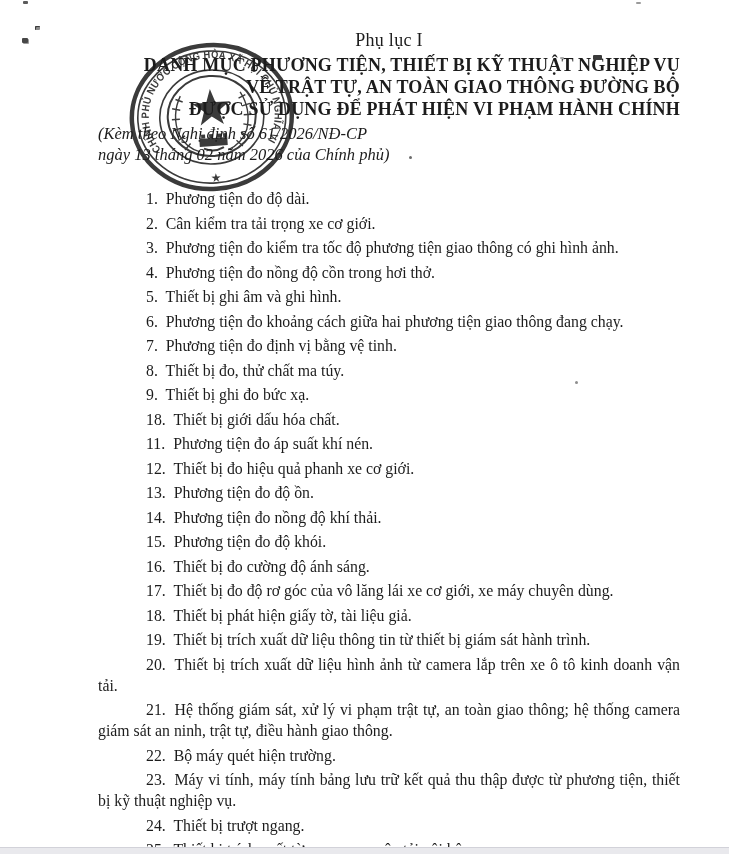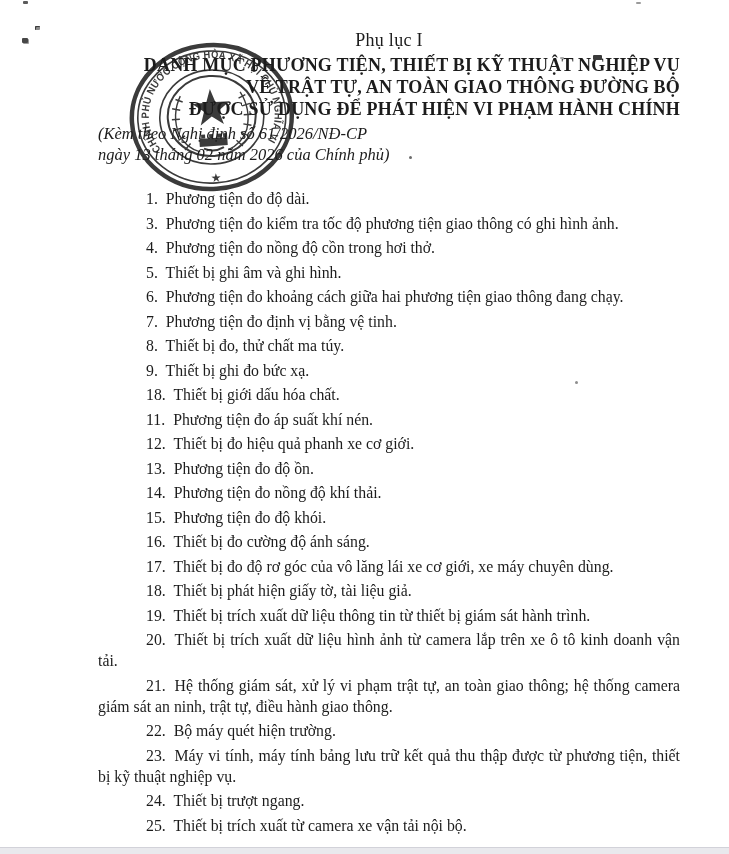--- a/index.html
+++ b/index.html
@@ -94,20 +94,21 @@
       <div>ĐƯỢC SỬ DỤNG ĐỂ PHÁT HIỆN VI PHẠM HÀNH CHÍNH</div>
     </div>
 
     <div class="doc-subtitle">
       <div>(Kèm theo Nghị định số 61/2026/NĐ-CP</div>
       <div>ngày 13 tháng 02 năm 2026 của Chính phủ)</div>
     </div>
 
     <div class="item-list">
         <p><span class="item-num">1.</span> <span>Phương tiện đo độ dài.</span></p>
+        <p><span class="item-num">2.</span> <span>Cân kiểm tra tải trọng xe cơ giới.</span></p>
         <p><span class="item-num">3.</span> <span>Phương tiện đo kiểm tra tốc độ phương tiện giao thông có ghi hình ảnh.</span></p>
         <p><span class="item-num">4.</span> <span>Phương tiện đo nồng độ cồn trong hơi thở.</span></p>
         <p><span class="item-num">5.</span> <span>Thiết bị ghi âm và ghi hình.</span></p>
         <p><span class="item-num">6.</span> <span>Phương tiện đo khoảng cách giữa hai phương tiện giao thông đang chạy.</span></p>
         <p><span class="item-num">7.</span> <span>Phương tiện đo định vị bằng vệ tinh.</span></p>
         <p><span class="item-num">8.</span> <span>Thiết bị đo, thử chất ma túy.</span></p>
         <p><span class="item-num">9.</span> <span>Thiết bị ghi đo bức xạ.</span></p>
         <p><span class="item-num">18.</span> <span>Thiết bị giới dấu hóa chất.</span></p>
         <p><span class="item-num">11.</span> <span>Phương tiện đo áp suất khí nén.</span></p>
         <p><span class="item-num">12.</span> <span>Thiết bị đo hiệu quả phanh xe cơ giới.</span></p>

